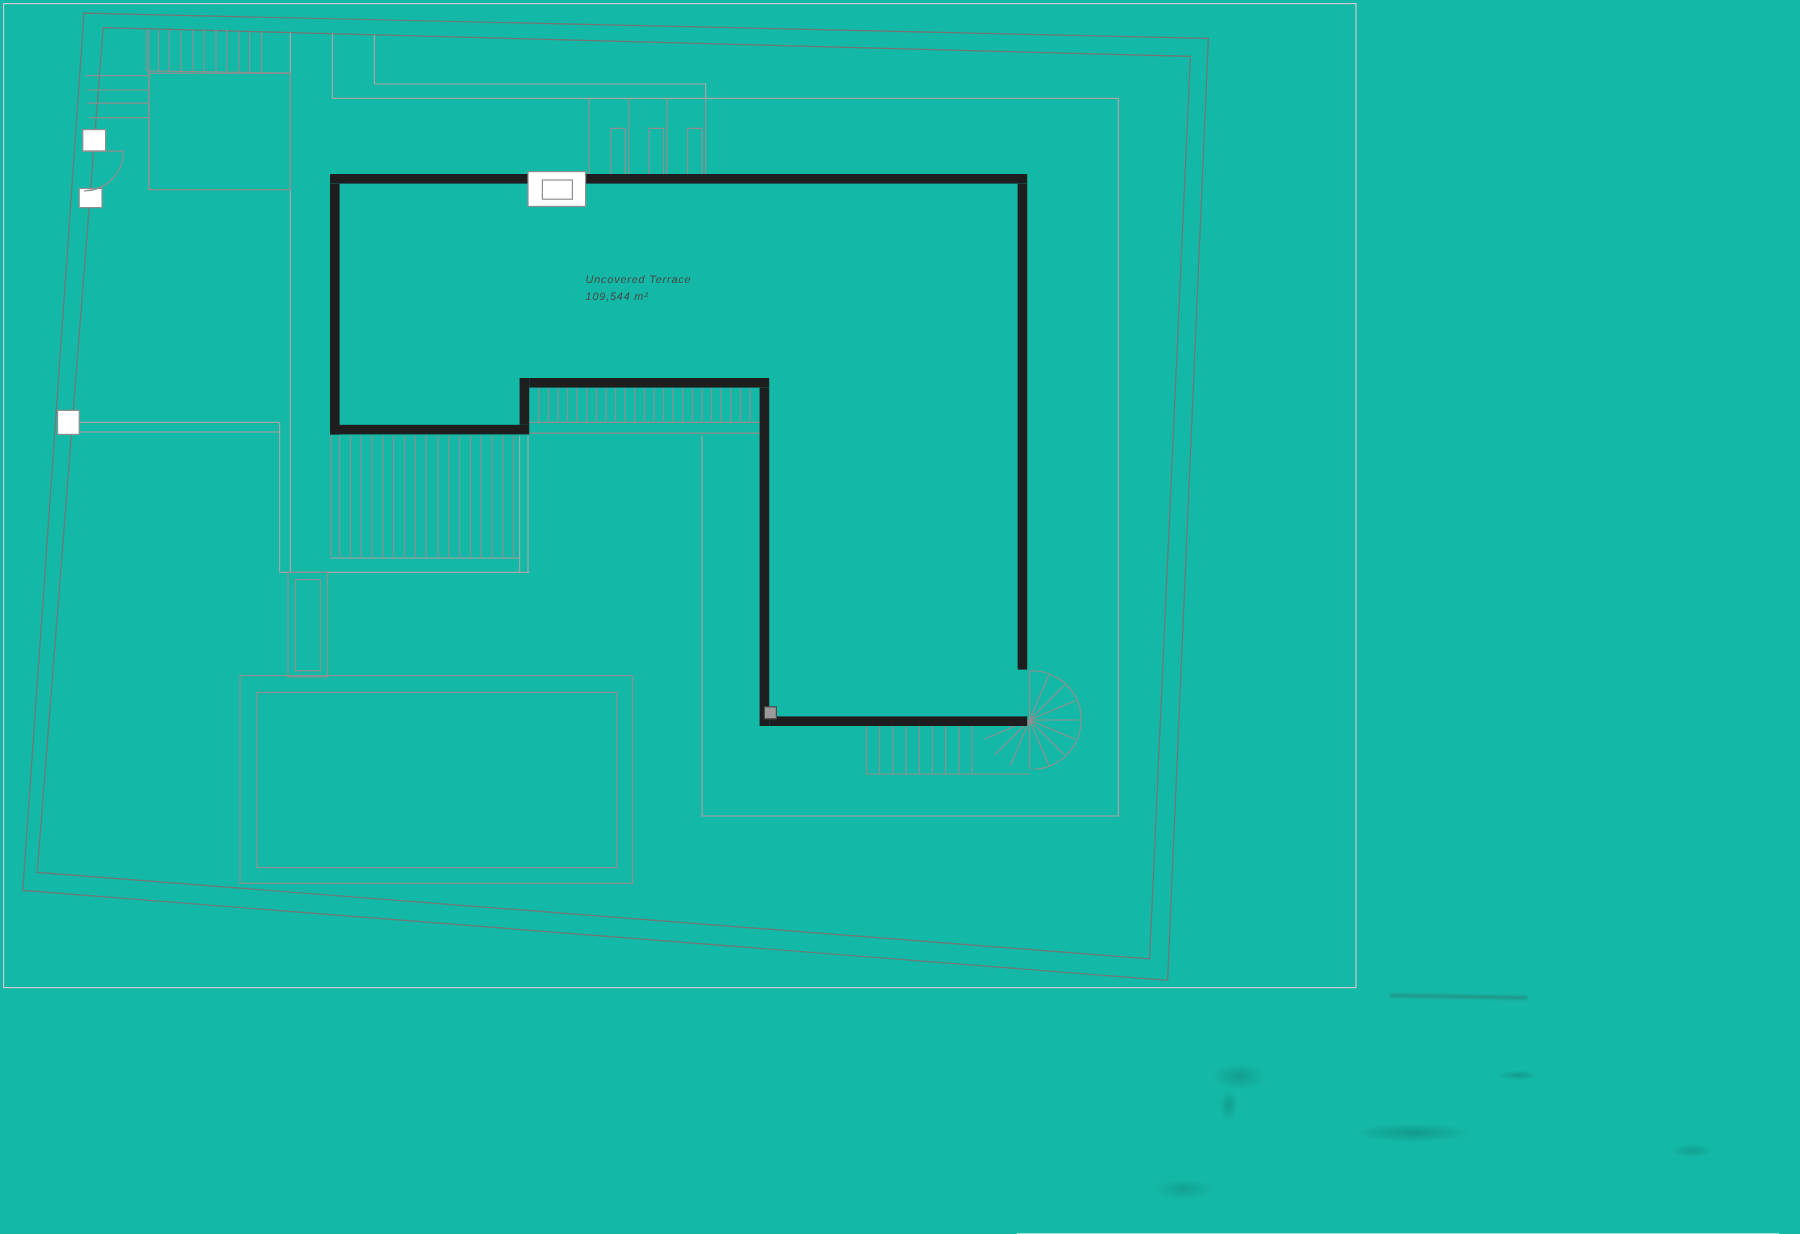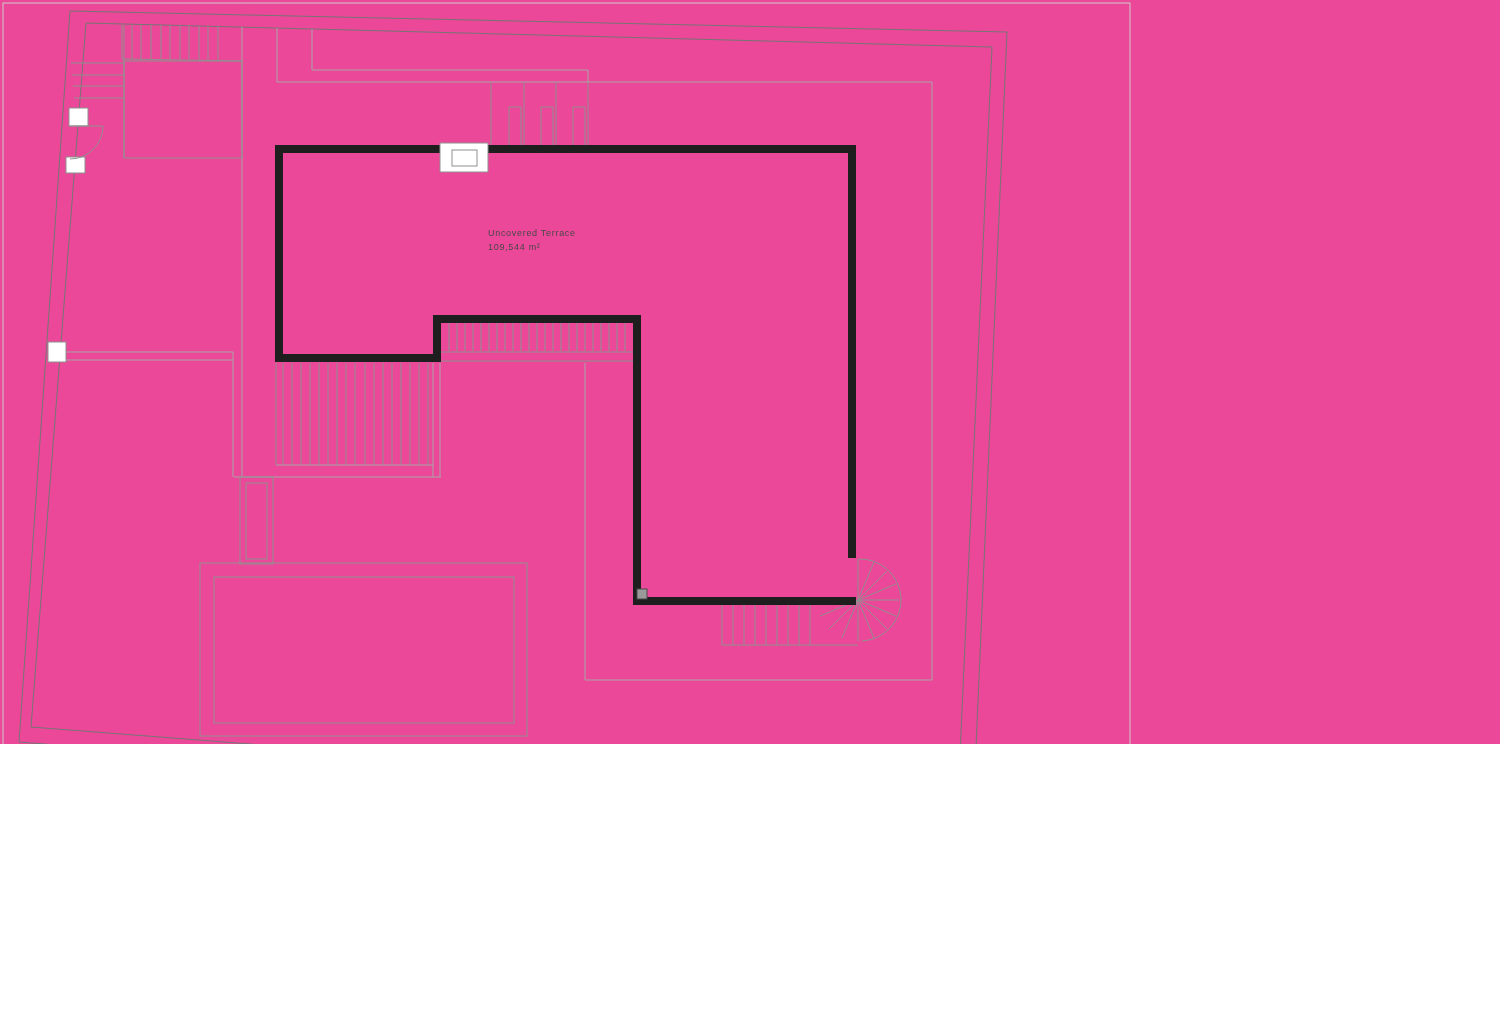--- a/index.html
+++ b/index.html
@@ -1,17 +1,17 @@
 <!DOCTYPE html>
 <html><head>
 <meta charset="utf-8">
 <style>
   html,body{margin:0;padding:0;background:#fff;}
-  .page{position:relative;width:1500px;height:744px;background:#ec4899;overflow:hidden;
-        font-family:"Liberation Sans", sans-serif;}
+  .page{position:relative;width:1500px;height:1028px;background:#14b8a6;overflow:hidden;
+        font-family:"Liberation Sans", sans-serif;font-style:italic;}
   svg{position:absolute;left:0;top:0;}
   .plan-text{fill:#474747;font-size:9px;letter-spacing:0.7px;font-family:"Liberation Sans",sans-serif;}
   .smudge{position:absolute;pointer-events:none;}
   .s1{left:1158px;top:829px;width:115px;height:3px;background:rgba(60,60,60,.28);filter:blur(1px);transform:rotate(1deg);}
   .s2{left:1010px;top:886px;width:45px;height:22px;background:radial-gradient(closest-side,rgba(0,0,0,.14),rgba(0,0,0,0));}
   .s3{left:1128px;top:936px;width:100px;height:16px;background:radial-gradient(closest-side,rgba(0,0,0,.16),rgba(0,0,0,0));}
   .s4{left:1248px;top:892px;width:34px;height:8px;background:radial-gradient(closest-side,rgba(0,0,0,.16),rgba(0,0,0,0));}
   .s5{left:1392px;top:953px;width:36px;height:12px;background:radial-gradient(closest-side,rgba(0,0,0,.13),rgba(0,0,0,0));}
   .s6{left:960px;top:982px;width:52px;height:18px;background:radial-gradient(closest-side,rgba(0,0,0,.12),rgba(0,0,0,0));}
   .s7{left:1016px;top:908px;width:16px;height:26px;background:radial-gradient(closest-side,rgba(0,0,0,.14),rgba(0,0,0,0));}

